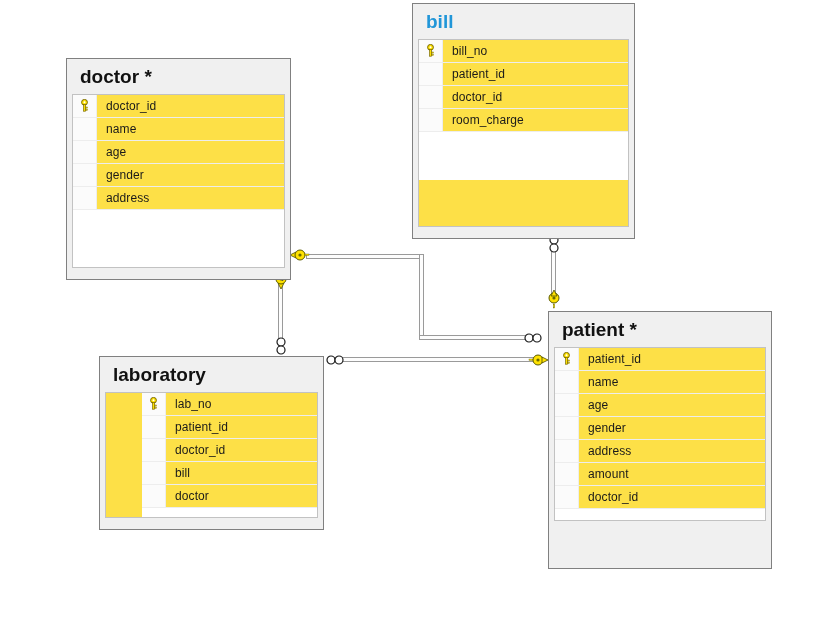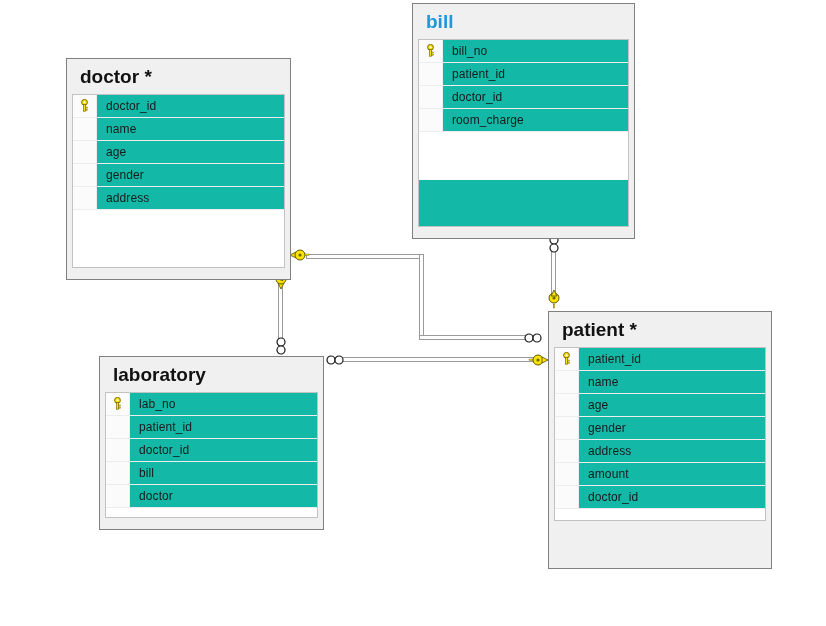--- a/index.html
+++ b/index.html
@@ -30,21 +30,21 @@
     color: #111111;
     padding: 3px 2px 6px 8px;
     line-height: 1.1;
     white-space: nowrap;
   }
   .entity-title.accent {
     color: #2196d8;
   }
   .entity-grid {
     box-sizing: border-box;
-    background: #14b8a6;
+    background: #fde047;
     border: 1px solid #c2c2c2;
     width: 100%;
   }
   .attr-row {
     display: flex;
     align-items: center;
     height: 23px;
     border-bottom: 1px solid #ededed;
     box-sizing: border-box;
   }
@@ -243,21 +243,21 @@
       <div class="attr-row">
         <div class="attr-keycell"></div>
         <div class="attr-name">room_charge</div>
       </div>
       <div class="grid-filler" style="height:48px;"></div>
     </div>
   </div>
 
   <div class="entity" style="left:99px; top:356px; width:225px; height:174px;">
     <div class="entity-title">laboratory</div>
-    <div class="entity-grid" style="height:126px;">
+    <div class="entity-grid" style="height:126px;padding-left:36px;">
       <div class="attr-row">
         <div class="attr-keycell">
           <svg class="keyicon" width="11" height="13" viewBox="0 0 11 13">
             <circle cx="5.5" cy="3.3" r="2.9" fill="#ffe200" stroke="#7a6a00" stroke-width="1"></circle>
             <circle cx="5.5" cy="3.3" r="1" fill="#ffffff"></circle>
             <rect x="4.6" y="5.6" width="1.8" height="6.6" fill="#ffe200" stroke="#7a6a00" stroke-width="0.7"></rect>
             <rect x="6.4" y="8" width="2" height="1.1" fill="#ffe200" stroke="#7a6a00" stroke-width="0.5"></rect>
             <rect x="6.4" y="10.2" width="2" height="1.1" fill="#ffe200" stroke="#7a6a00" stroke-width="0.5"></rect>
           </svg>
         </div>

